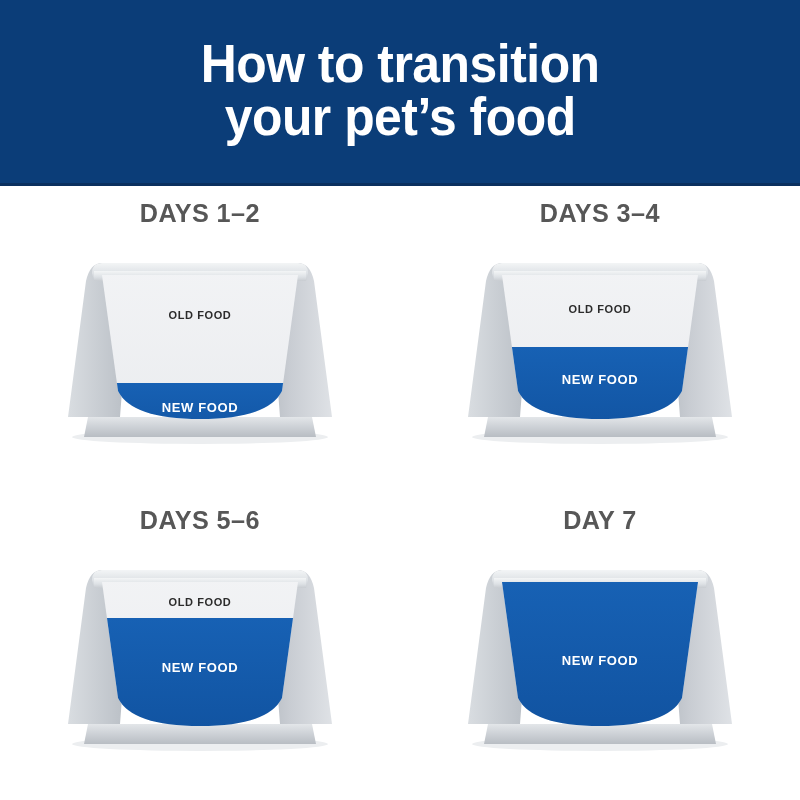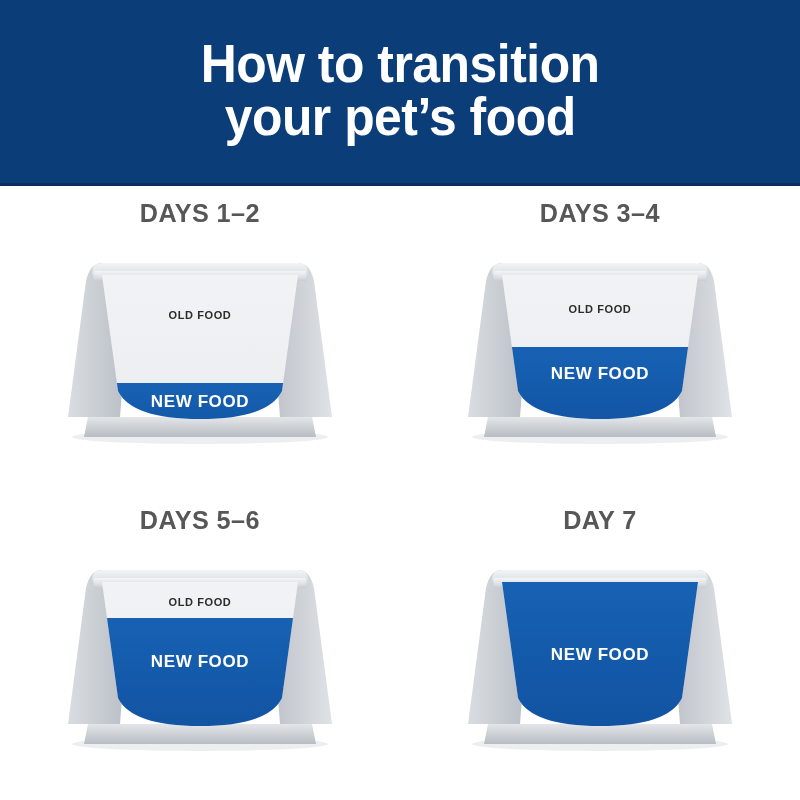--- a/index.html
+++ b/index.html
@@ -92,21 +92,22 @@
     font-weight: bold;
     letter-spacing: 0.6px;
     pointer-events: none;
   }
   .old-label {
     color: #2b2b2b;
     font-size: 11px;
   }
   .new-label {
     color: #ffffff;
-    font-size: 17px;
+    font-size: 13px;
+    margin-top: 8px;
   }
 </style>
 </head>
 <body>
 
 <div id="page">
 
   <div class="header">
     <div class="header-title">How to transition
 your pet’s food</div>

